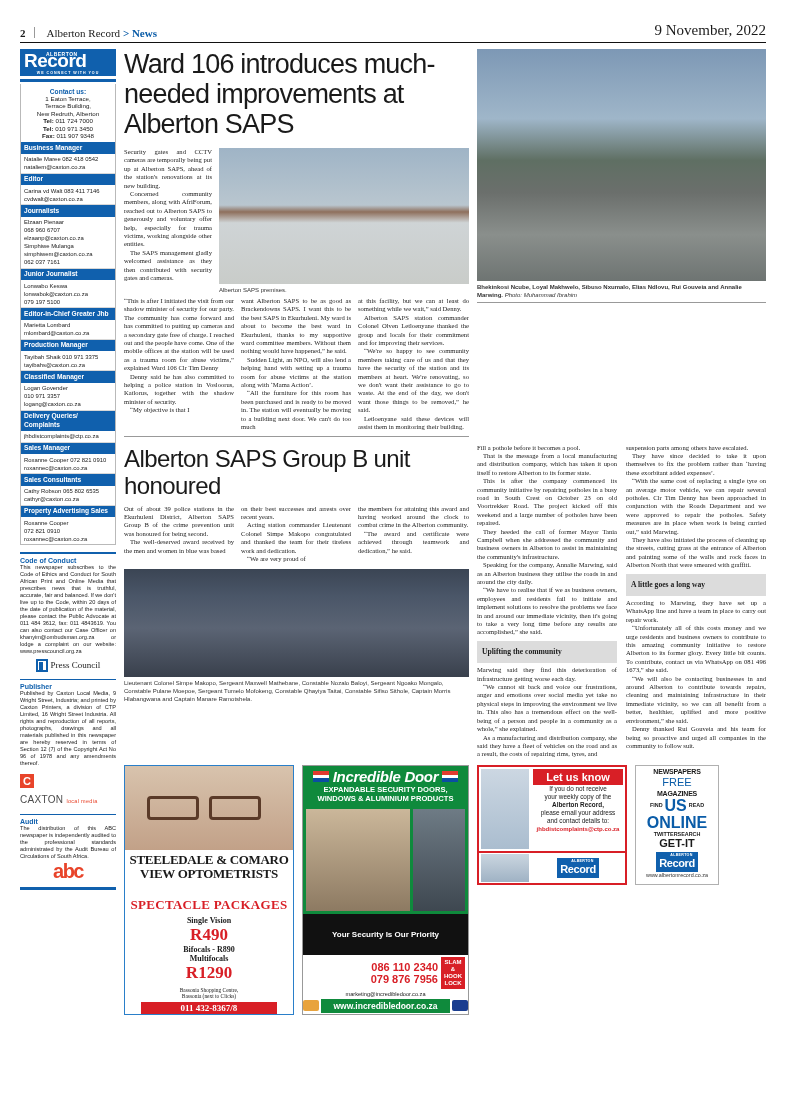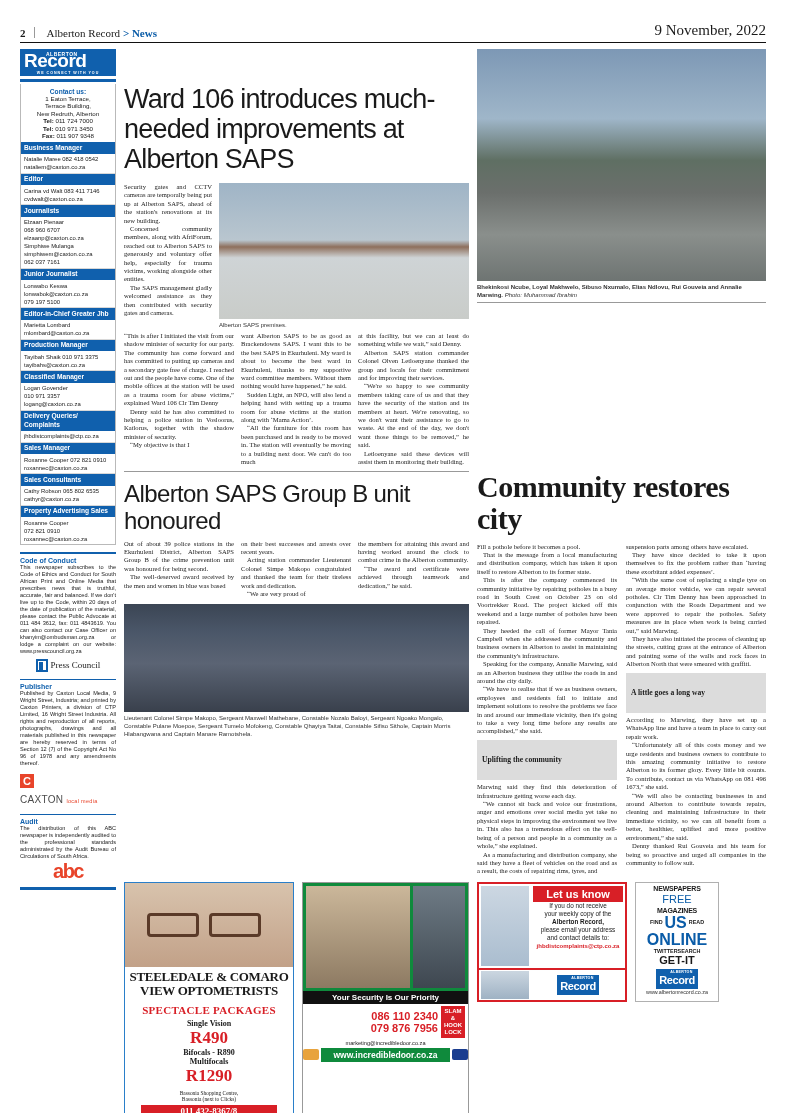--- a/index.html
+++ b/index.html
@@ -71,38 +71,38 @@
   .art { font-size:6.6px; line-height:8.4px; text-align:justify; }
   .art p { text-indent:6px; }
   .art p.first { text-indent:0; }
   .cap { font-family:"Liberation Sans", sans-serif; font-size:6px; line-height:8px; color:#333; padding-top:2px; }
   .cap b { font-weight:bold; }
 
   .photo { background:#b9c3cb; position:relative; overflow:hidden; }
 
   
   .feat-hl { font-family:"Liberation Serif", serif; font-weight:bold; font-size:30px; line-height:32px; letter-spacing:-.5px; }
-  .subhead { background:#dcdcdc; font-family:"Liberation Serif",serif; font-weight:bold; font-size:7.6px; padding:16px 5px; margin:4px 0 3px; }
+  .subhead { background:#dcdcdc; font-family:"Liberation Serif",serif; font-weight:bold; font-size:7.6px; padding:7px 5px; margin:4px 0 3px; }
 
   
   .ad { border:1px solid #999; overflow:hidden; position:relative; }
   .ad-opt { background:#fff; border:1px solid #2a7fc9; }
   .steel { background:#fff; text-align:center; font-family:Liberation Serif, serif; }
   .steel .t1 { font-weight:bold; font-size:13px; line-height:14px; letter-spacing:-.3px; }
-  .steel .t2 { font-weight:bold; font-size:11px; color:#d81f26; letter-spacing:.3px; margin-top:6px;}
+  .steel .t2 { font-weight:bold; font-size:13px; color:#d81f26; letter-spacing:.3px; margin-top:16px;}
   .steel .t3 { font-size:8px; font-weight:bold; }
   .steel .r { color:#d81f26; font-weight:bold; font-size:17px; }
   .steel .phone { background:#d81f26; color:#fff; font-weight:bold; font-size:9px; padding:1.5px 0; }
   .steel .addr { font-size:5.4px; line-height:6.6px; }
 
   .inc-hd { background:#0f8a3c; color:#fff; text-align:center; font-family:"Liberation Sans",sans-serif; }
   .inc-hd .t { font-style:italic; font-weight:bold; font-size:15px; letter-spacing:-.3px; }
   .inc-hd .s { font-weight:bold; font-size:7.6px; line-height:9px; }
   .inc-bot { background:#fff; text-align:center; font-family:"Liberation Sans",sans-serif; }
-  .inc-bot .sec { background:#111; color:#fff; font-weight:bold; font-size:8px; padding:2px 0; }
+  .inc-bot .sec { background:#111; color:#fff; font-weight:bold; font-size:8px; padding:16px 0; }
   .inc-bot .ph { color:#d81f26; font-weight:bold; font-size:11px; line-height:12px; }
   .inc-bot .em { font-size:5.6px; }
   .inc-bot .web { background:#0f8a3c; color:#fff; font-weight:bold; font-size:8.5px; padding:2px 0; }
 
   .lk { border:2px solid #d81f26; background:#fff; font-family:"Liberation Sans",sans-serif; }
   .lk .hdr { background:#d81f26; color:#fff; font-weight:bold; font-size:11px; text-align:center; padding:2px 8px; }
   .lk .bd { font-size:6.4px; line-height:8px; text-align:center; }
   .lk .em { color:#d81f26; font-weight:bold; font-size:6px; }
 
   .nw { border:1px solid #b0b0b0; background:#fff; text-align:center; font-family:"Liberation Sans",sans-serif; }
@@ -252,21 +252,21 @@
         <p>The distribution of this ABC newspaper is independently audited to the professional standards administrated by the Audit Bureau of Circulations of South Africa.</p>
         <div class="abc">abc</div>
       </div>
       <div class="blue-end"></div>
     </div>
 
     <div class="mainarea">
 
       <div style="display:flex; gap:8px;">
 
-        <div style="width:345px; flex:0 0 345px;margin-top:35px;">
+        <div style="width:345px; flex:0 0 345px;">
           <div class="hl-main">Ward 106 introduces much-needed improvements at Alberton SAPS</div>
 
           <div style="display:flex; gap:7px; margin-top:9px;">
             <div style="width:88px; flex:0 0 88px;" class="art">
               <p class="first">Security gates and CCTV cameras are temporally being put up at Alberton SAPS, ahead of the station's renovations at its new building.</p>
               <p>Concerned community members, along with AfriForum, reached out to Alberton SAPS to generously and voluntary offer help, especially for trauma victims, working alongside other entities.</p>
               <p>The SAPS management gladly welcomed assistance as they then contributed with security gates and cameras.</p>
             </div>
             <div style="flex:1;">
               <div class="photo" style="height:136px; background:linear-gradient(#9fb4c6 0%,#b9c6cf 42%,#8e6f5c 47%,#cfd4d6 55%,#c9ccc9 100%);"></div>
@@ -320,21 +320,20 @@
             <div style="flex:1" class="art">
               <p class="first">the members for attaining this award and having worked around the clock to combat crime in the Alberton community.</p>
               <p>“The award and certificate were achieved through teamwork and dedication,” he said.</p>
             </div>
           </div>
           <div class="photo" style="height:108px; margin-top:6px; background:linear-gradient(#3b4554 0%,#4a5668 25%,#5b6474 55%,#39404c 100%);"></div>
           <div class="cap">Lieutenant Colonel Simpe Makopo, Sergeant Maxwell Mathebane, Constable Nozalo Baloyi, Sergeant Ngoako Mongalo, Constable Pulane Moepoe, Sergeant Tumelo Mofokeng, Constable Qhayiya Taitai, Constable Sifiso Sithole, Captain Morris Hlabangwana and Captain Manare Ramotshela.</div>
         </div>
 
         <div style="flex:1;">
-          <div class="feat-hl">Community restores city</div>
           <div style="display:flex; gap:9px; margin-top:8px;">
             <div style="flex:1" class="art">
               <p class="first">Fill a pothole before it becomes a pool.</p>
               <p>That is the message from a local manufacturing and distribution company, which has taken it upon itself to restore Alberton to its former state.</p>
               <p>This is after the company commenced its community initiative by repairing potholes in a busy road in South Crest on October 23 on old Voortrekker Road. The project kicked off this weekend and a large number of potholes have been repaired.</p>
               <p>They heeded the call of former Mayor Tania Campbell when she addressed the community and business owners in Alberton to assist in maintaining the community's infrastructure.</p>
               <p>Speaking for the company, Annalie Marwing, said as an Alberton business they utilise the roads in and around the city daily.</p>
               <p>“We have to realise that if we as business owners, employees and residents fail to initiate and implement solutions to resolve the problems we face in and around our immediate vicinity, then it's going to take a very long time before any results are accomplished,” she said.</p>
               <div class="subhead">Uplifting the community</div>
               <p class="first">Marwing said they find this deterioration of infrastructure getting worse each day.</p>
@@ -376,20 +375,29 @@
             <div class="addr">Bassonia (next to Clicks)</div>
             <div class="phone" style="margin:2px 14px;">011 432-8367/8</div>
             <div class="addr">Steeledale Optometrists - Shop 2B, Pick n Pay</div>
             <div class="addr">Hypermarket, Steeledale</div>
             <div class="phone" style="margin:2px 18px;">011 613-7402</div>
             <div style="font-size:4px;color:#777;">T's &amp; C's apply. E&amp;OE.</div>
           </div>
         </div>
 
         <div class="ad" style="width:167px;flex:0 0 167px;height:250px;background:#fff;">
+          <div class="inc-hd" style="padding:2px 2px 3px;">
+            <div style="display:flex;align-items:center;justify-content:center;gap:4px;">
+              <span style="display:inline-block;width:16px;height:11px;background:linear-gradient(#e03c31 33%,#fff 33% 66%,#0b4ea2 66%);"></span>
+              <span class="t">Incredible Door</span>
+              <span style="display:inline-block;width:16px;height:11px;background:linear-gradient(#e03c31 33%,#fff 33% 66%,#0b4ea2 66%);"></span>
+            </div>
+            <div class="s">EXPANDABLE SECURITY DOORS,</div>
+            <div class="s">WINDOWS &amp; ALUMINIUM PRODUCTS</div>
+          </div>
           <div style="display:flex;gap:3px;padding:3px;background:#0f8a3c;">
             <div style="flex:2;height:102px;background:linear-gradient(#cbb79a,#8d7a62);"></div>
             <div style="flex:1;height:102px;background:linear-gradient(#6e7b85,#3e4750);"></div>
           </div>
           <div class="inc-bot">
             <div class="sec">Your Security Is Our Priority</div>
             <div style="display:flex;align-items:center;gap:3px;padding:2px 3px;">
               <div style="flex:1;text-align:right;">
                 <div class="ph">086 110 2340</div>
                 <div class="ph">079 876 7956</div>

